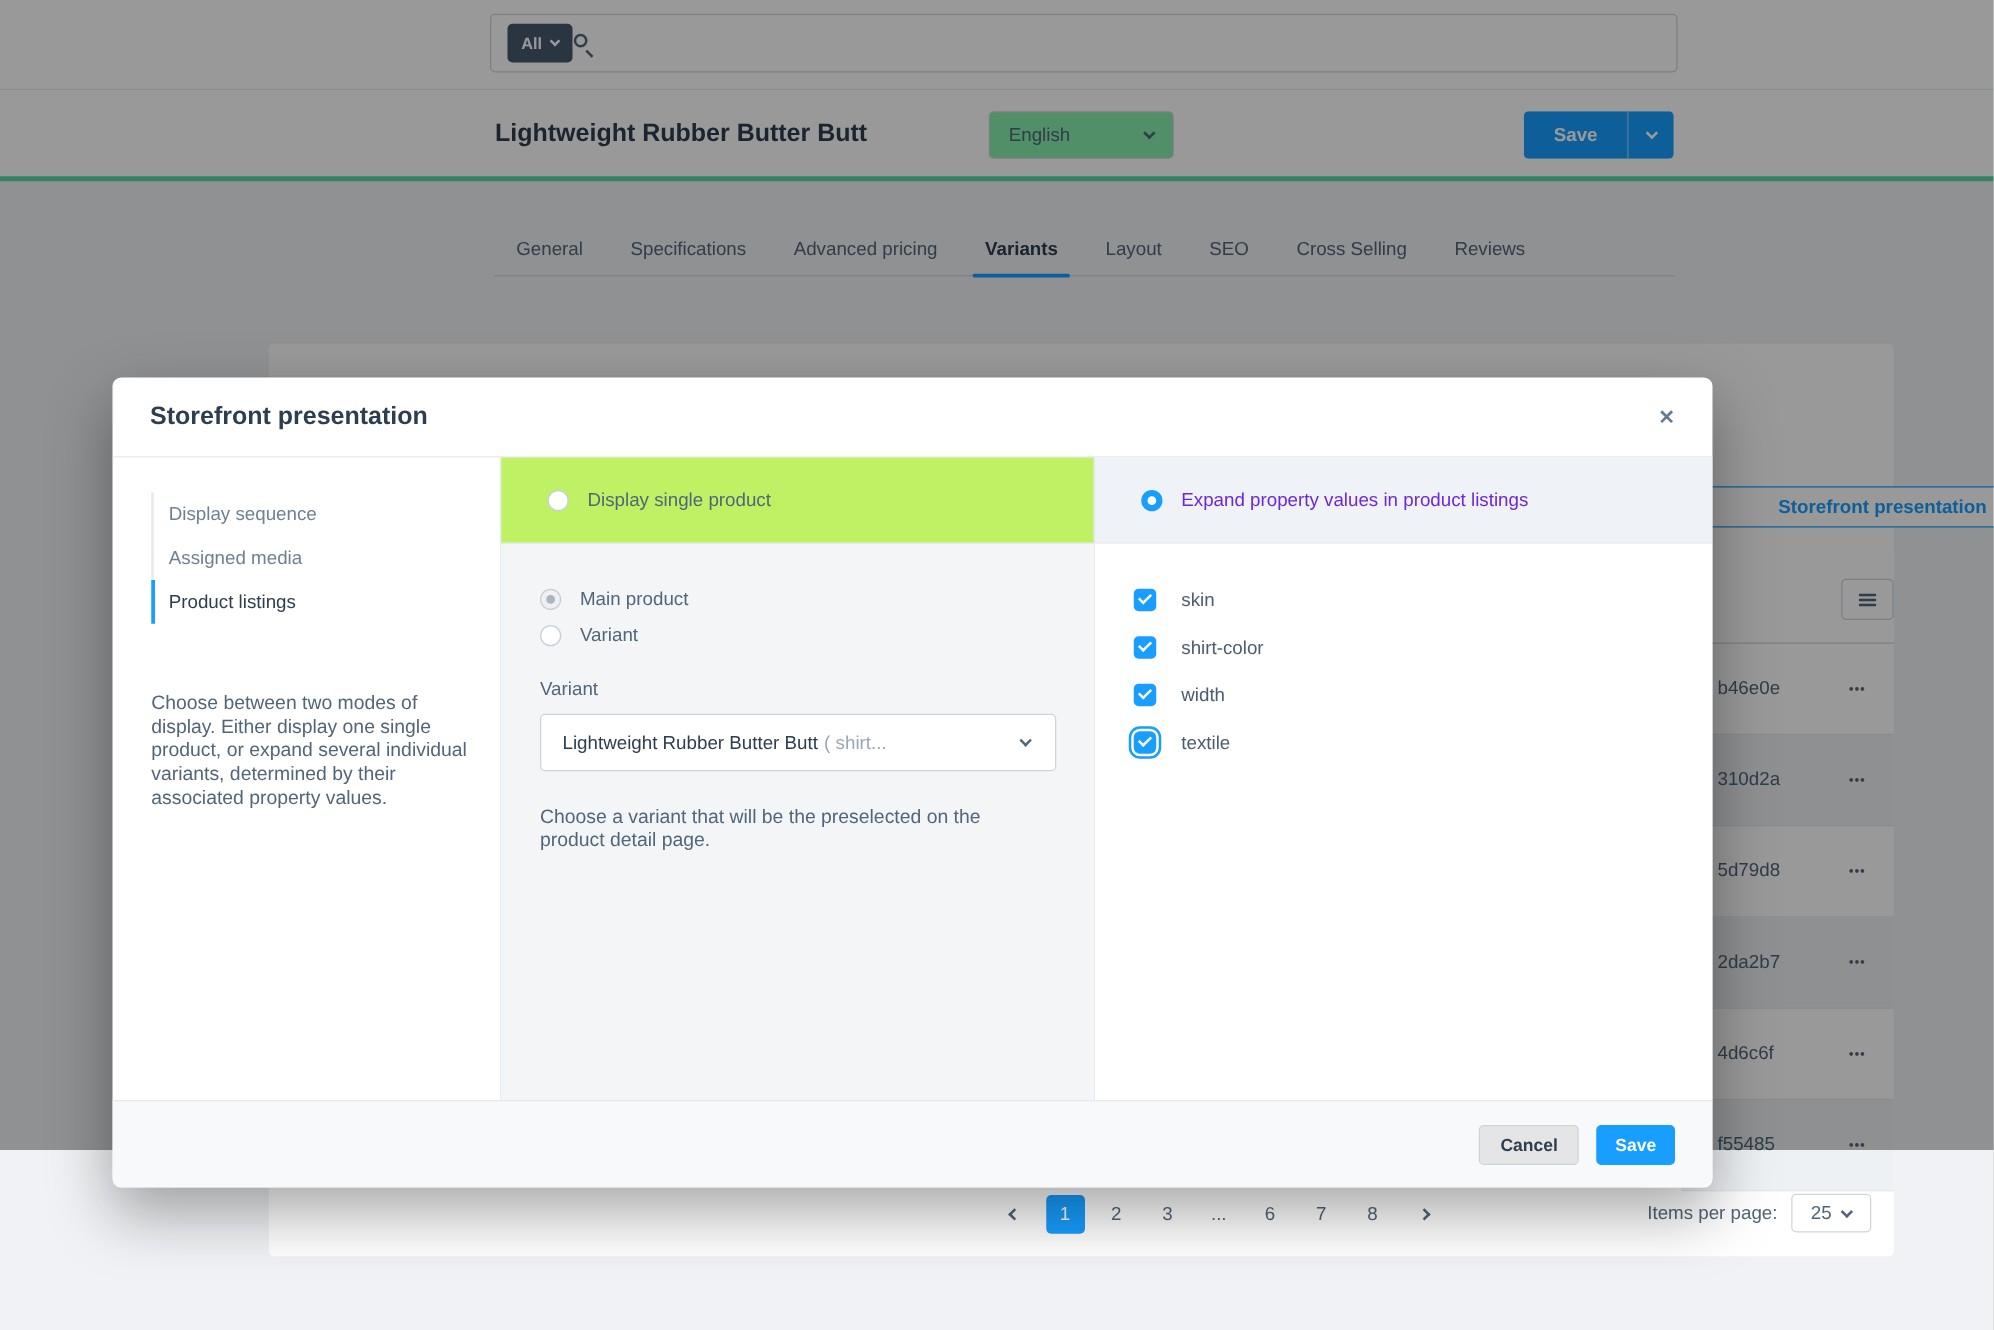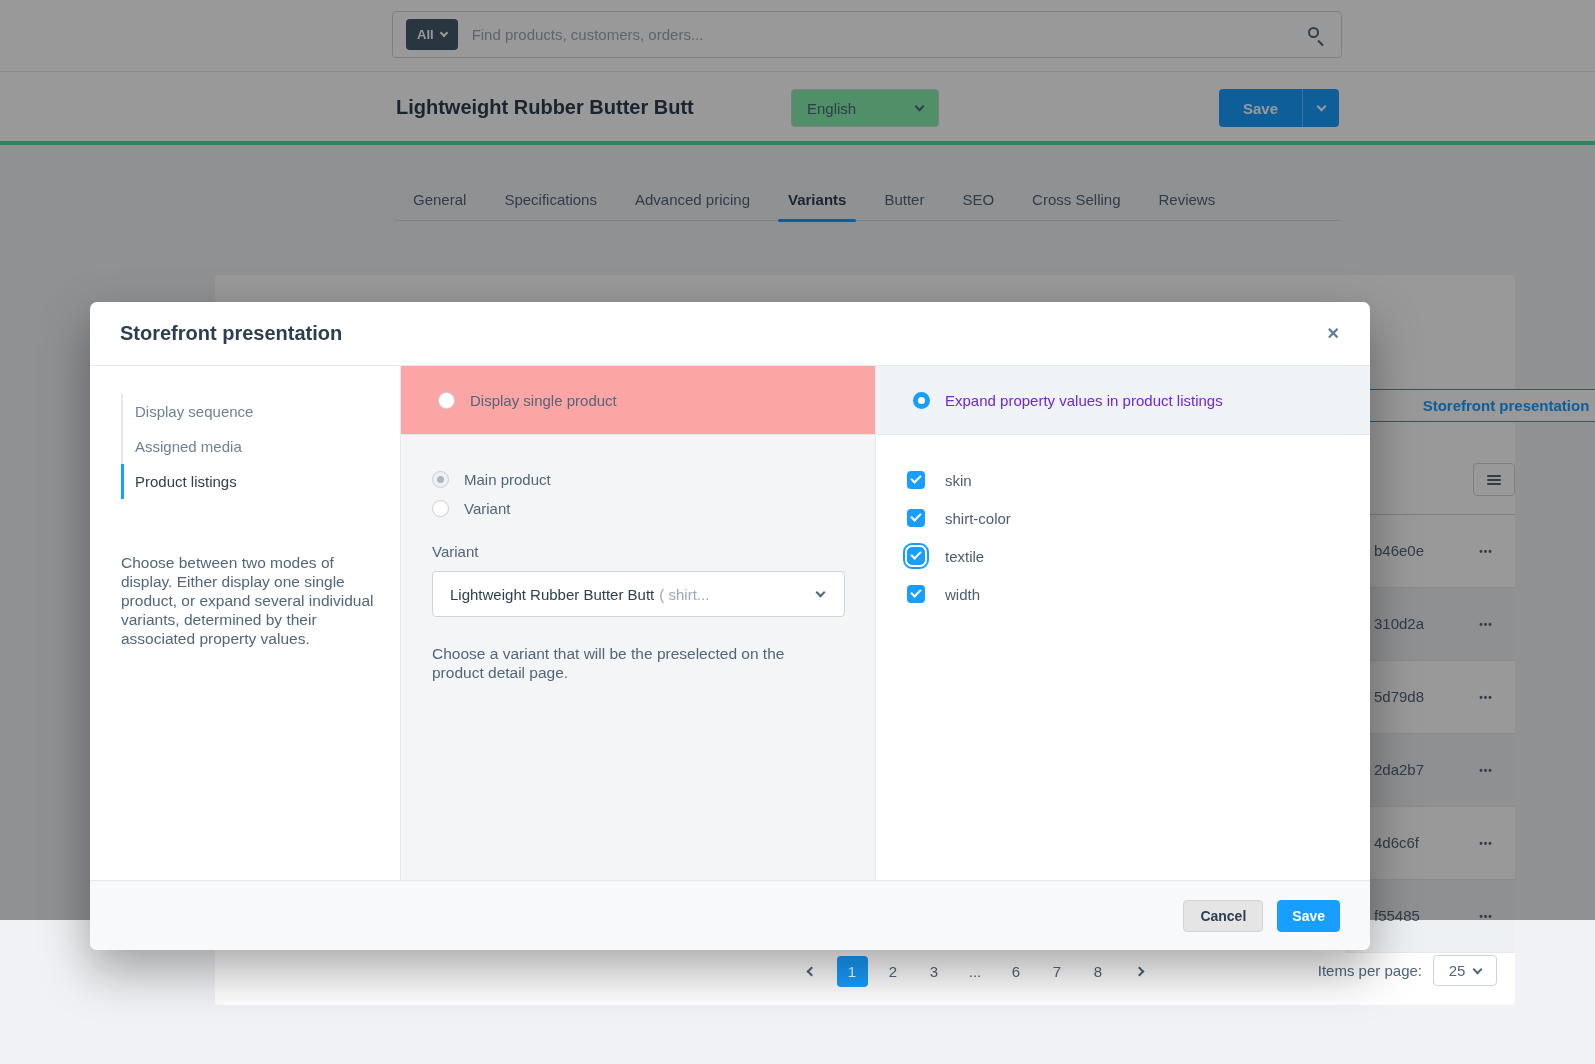--- a/index.html
+++ b/index.html
@@ -63,21 +63,21 @@
   .modal-title { font-size:20px; font-weight:bold; color:#2d3e50; }
   .modal-close { font-size:16px; color:#647c94; background:none; border:none; font-weight:bold; }
   .modal-body { flex:1; display:flex; min-height:0; }
   .m-col-nav { width:310px; flex:0 0 310px; padding:28px 24px 0 31px; }
   .m-nav-item { border-left:2px solid #e5e9ed; padding:9px 0 9px 12px; font-size:15px; color:#6e8194; }
   .m-nav-item.active { border-left:3px solid #189eff; padding-left:11px; color:#2d3e50; }
   .m-nav-desc { margin-top:54px; font-size:15.5px; line-height:19px; color:#52667a; }
   .m-col-single { width:475px; flex:0 0 475px; border-left:1px solid #e5e9ed; display:flex; flex-direction:column; }
   .m-col-expand { flex:1; border-left:1px solid #e5e9ed; display:flex; flex-direction:column; }
   .mode-head { height:69px; flex:0 0 69px; border-bottom:1px solid #e5e9ed; display:flex; align-items:center; gap:15px; padding-left:37px; font-size:15px; color:#52667a; }
-  .m-col-single .mode-head { background:#fca5a5; }
+  .m-col-single .mode-head { background:#bef264; }
   .m-col-expand .mode-head { background:#eff3f7; color:#6d28d9; }
   .single-body { flex:1; background:#f3f5f7; padding:36px 30px 0 31px; }
   .expand-body { flex:1; background:#fff; padding:36px 30px 0 31px; }
 
   .radio { width:17px; height:17px; border-radius:50%; background:#fff; border:1px solid #c6cfd8; position:relative; flex:0 0 17px; }
   .radio.checked { border:5px solid #189eff; }
   .radio.disabled-checked { background:#eef0f2; }
   .radio.disabled-checked::after { content:""; position:absolute; left:4px; top:4px; width:7px; height:7px; border-radius:50%; background:#aab6c1; }
 
   .radio-row { display:flex; align-items:center; gap:15px; font-size:15px; color:#52667a; margin-bottom:12px; }
@@ -102,21 +102,20 @@
 <body>
 
 <div id="app">
 
   <div class="topbar">
     <div class="searchbox">
       <div class="search-scope">
         <span>All</span>
         <span class="chev"></span>
       </div>
-      <input class="search-input" placeholder="Find products, customers, orders..." style="">
       <span class="search-icon">
           <i></i>
           <b></b>
         </span>
     </div>
   </div>
 
   <div class="smartbar">
     <div class="page-title">Lightweight Rubber Butter Butt</div>
     <div class="lang-select">
@@ -129,21 +128,21 @@
         <span class="chev"></span>
       </div>
     </div>
   </div>
 
   <div class="tabs">
     <span class="tab">General</span>
     <span class="tab">Specifications</span>
     <span class="tab">Advanced pricing</span>
     <span class="tab active">Variants</span>
-    <span class="tab">Butter</span>
+    <span class="tab">Layout</span>
     <span class="tab">SEO</span>
     <span class="tab">Cross Selling</span>
     <span class="tab">Reviews</span>
   </div>
 
   <div class="card">
     <button class="storefront-btn">Storefront presentation</button>
 
     <div class="grid-header">
       
@@ -255,26 +254,26 @@
         <div class="expand-body">
           <div class="prop-row">
             <span class="cb"></span>
             <span>skin</span>
           </div>
           <div class="prop-row">
             <span class="cb"></span>
             <span>shirt-color</span>
           </div>
           <div class="prop-row">
+            <span class="cb"></span>
+            <span>width</span>
+          </div>
+          <div class="prop-row">
             <span class="cb focused"></span>
             <span>textile</span>
-          </div>
-          <div class="prop-row">
-            <span class="cb"></span>
-            <span>width</span>
           </div>
         </div>
       </div>
     </div>
 
     <div class="modal-footer">
       <button class="btn btn-secondary">Cancel</button>
       <button class="btn btn-primary">Save</button>
     </div>
   </div>

